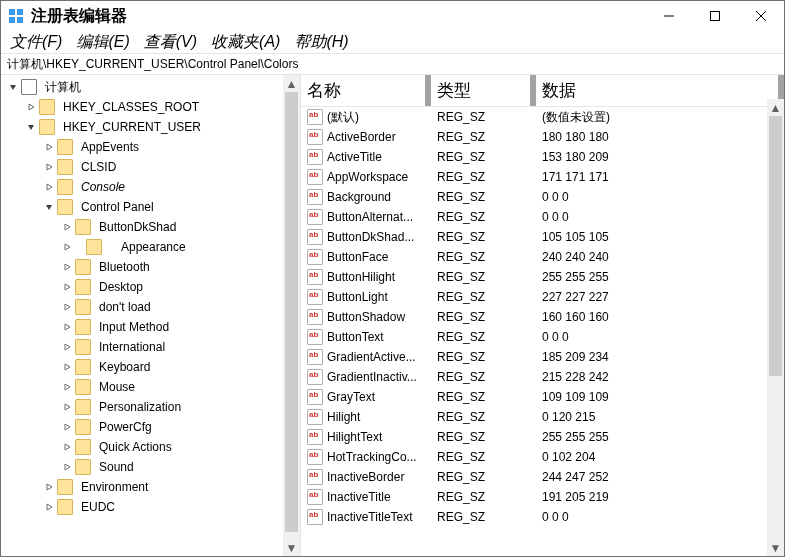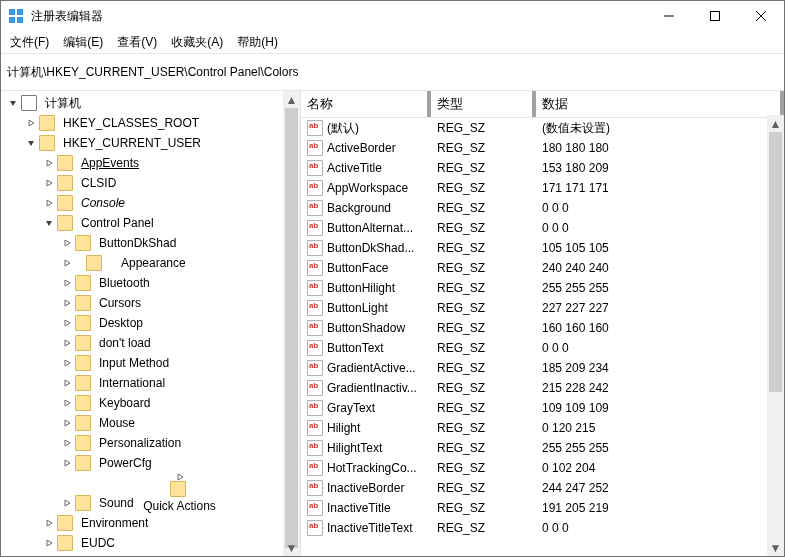--- a/index.html
+++ b/index.html
@@ -1,31 +1,31 @@
 <!DOCTYPE html>
 <html><head>
 <meta charset="utf-8">
 <style>
   * { box-sizing: border-box; margin: 0; padding: 0; }
   body { font-family: "Segoe UI", "Microsoft YaHei", sans-serif; font-size: 12px; color: #000; background: #fff; overflow: hidden; }
   .window { width: 785px; height: 557px; border: 1px solid #707070; display: flex; flex-direction: column; background: #fff; }
   .titlebar { height: 30px; display: flex; align-items: center; background: #fff; }
   .titlebar .app-icon { width: 16px; height: 16px; margin: 0 7px; display:flex;align-items:center;justify-content:center;}
-  .titlebar .title { flex: 1; font-size: 12px; }
+  .titlebar .title { flex: 1; font-size: 16px; font-weight: bold; }
   .win-controls { display: flex; height: 100%; }
   .win-btn { width: 46px; height: 30px; display:flex; align-items:center; justify-content:center; }
   .win-btn svg { display:block; }
-  .menubar { height: 22px; display:flex; align-items:center; padding: 0 2px; font-size: 12px; }
+  .menubar { height: 22px; display:flex; align-items:center; padding: 0 2px; font-size: 16px; font-style: italic; }
   .menu-item { padding: 2px 7px; }
-  .addrbar { height: 38px; border-top:1px solid #e5e5e5; border-bottom:1px solid #e5e5e5; display:flex; align-items:center; padding: 1px 6px; background:#fff;}
+  .addrbar { height: 22px; border-top:1px solid #e5e5e5; border-bottom:1px solid #e5e5e5; display:flex; align-items:center; padding: 1px 6px; background:#fff;}
   .content { flex:1; display:flex; overflow:hidden; }
   .tree { width: 300px; border-right:1px solid #e5e5e5; overflow:auto; padding: 2px 0 2px 4px; position:relative;}
   .list { flex:1; overflow:auto; position:relative;}
   .list-header { display:flex; border-bottom:1px solid #e5e5e5; position:sticky; top:0; background:#fff; }
-  .list-header .col { padding: 4px 6px; font-size:13px; border-right:4px solid #a3a3a3; }
+  .list-header .col { padding: 4px 6px; font-size:17px; border-right:6px solid #a3a3a3; }
   .col-name { width: 130px; }
   .col-type { width: 105px; }
   .col-data { flex:1; }
   .row { display:flex; height:20px; align-items:center; }
   .row .cell { padding: 0 6px; overflow:hidden; white-space:nowrap; text-overflow:ellipsis;}
   .row .cell.name { width:130px; display:flex; align-items:center; gap:4px;}
   .row .cell.type { width:105px; }
   .row .cell.data { flex:1; }
   .tree-row { display:flex; align-items:center; height:20px; white-space:nowrap;}
   .tree-row .twisty { width:16px; height:16px; display:flex; align-items:center; justify-content:center; color:#6b6b6b; font-size:10px;}
@@ -114,21 +114,21 @@
         </div>
         <div class="tree-row" style="padding-left: 18px;">
           <span class="twisty open">
             <svg width="8" height="8">
               <path d="M1 2 L7 2 L4 7 Z" fill="#404040"></path>
             </svg>
           </span>
           <div class="ticon folder"></div>
           <span class="tlabel">HKEY_CURRENT_USER</span>
         </div>
-        <div class="tree-row" style="padding-left: 36px; text-decoration: underline;">
+        <div class="tree-row" style="padding-left: 36px;">
           <span class="twisty">
             <svg width="8" height="8">
               <path d="M2 1 L7 4 L2 7 Z" fill="none" stroke="#6b6b6b"></path>
             </svg>
           </span>
           <div class="ticon folder"></div>
           <span class="tlabel">AppEvents</span>
         </div>
         <div class="tree-row" style="padding-left: 36px;">
           <span class="twisty">
@@ -184,29 +184,20 @@
           <div class="ticon folder"></div>
           <span class="tlabel">Bluetooth</span>
         </div>
         <div class="tree-row" style="padding-left: 54px;">
           <span class="twisty">
             <svg width="8" height="8">
               <path d="M2 1 L7 4 L2 7 Z" fill="none" stroke="#6b6b6b"></path>
             </svg>
           </span>
           <div class="ticon folder"></div>
-          <span class="tlabel">Cursors</span>
-        </div>
-        <div class="tree-row" style="padding-left: 54px;">
-          <span class="twisty">
-            <svg width="8" height="8">
-              <path d="M2 1 L7 4 L2 7 Z" fill="none" stroke="#6b6b6b"></path>
-            </svg>
-          </span>
-          <div class="ticon folder"></div>
           <span class="tlabel">Desktop</span>
         </div>
         <div class="tree-row" style="padding-left: 54px;">
           <span class="twisty">
             <svg width="8" height="8">
               <path d="M2 1 L7 4 L2 7 Z" fill="none" stroke="#6b6b6b"></path>
             </svg>
           </span>
           <div class="ticon folder"></div>
           <span class="tlabel">don't load</span>
@@ -258,21 +249,21 @@
         </div>
         <div class="tree-row" style="padding-left: 54px;">
           <span class="twisty">
             <svg width="8" height="8">
               <path d="M2 1 L7 4 L2 7 Z" fill="none" stroke="#6b6b6b"></path>
             </svg>
           </span>
           <div class="ticon folder"></div>
           <span class="tlabel">PowerCfg</span>
         </div>
-        <div class="tree-row" style="padding-left: 54px; flex-direction: column;">
+        <div class="tree-row" style="padding-left: 54px;">
           <span class="twisty">
             <svg width="8" height="8">
               <path d="M2 1 L7 4 L2 7 Z" fill="none" stroke="#6b6b6b"></path>
             </svg>
           </span>
           <div class="ticon folder"></div>
           <span class="tlabel">Quick Actions</span>
         </div>
         <div class="tree-row" style="padding-left: 54px;">
           <span class="twisty">

